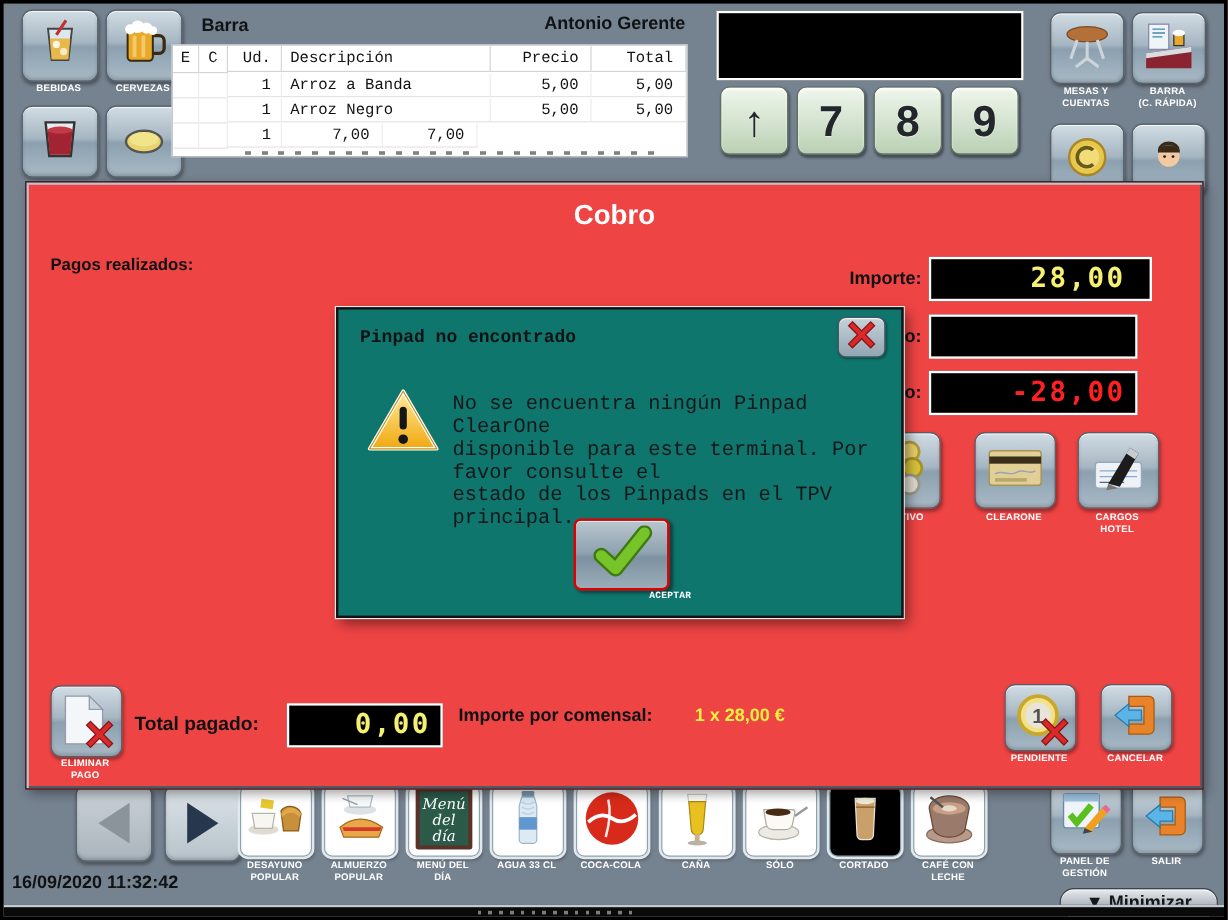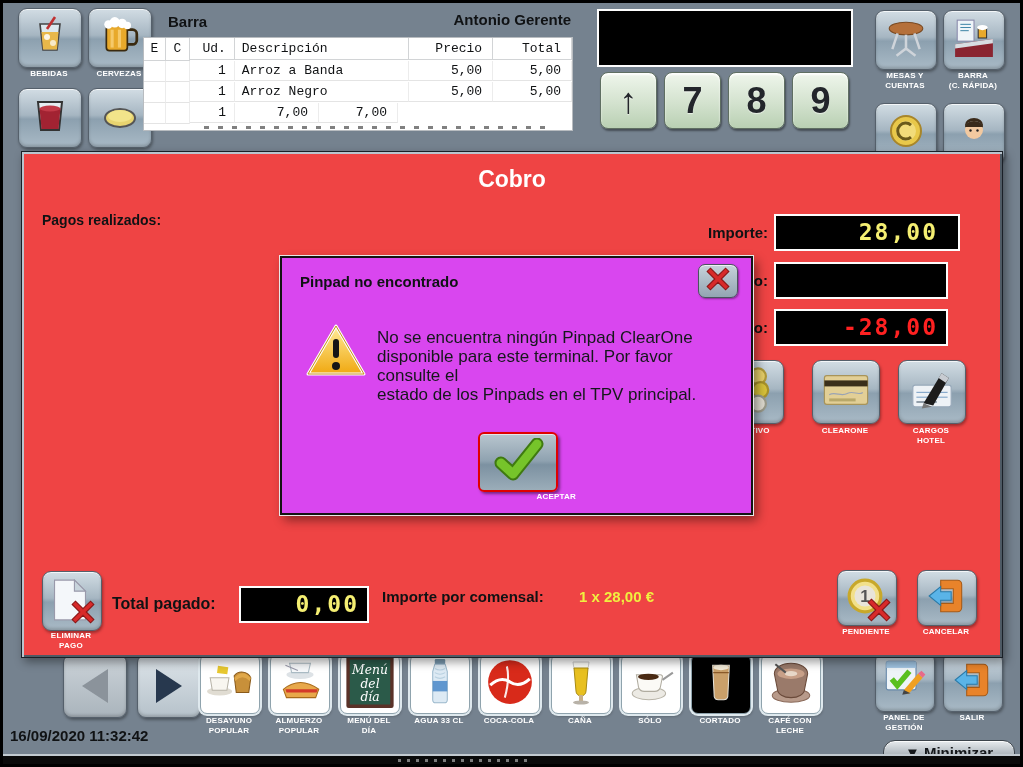--- a/index.html
+++ b/index.html
@@ -45,22 +45,22 @@
   
   #cobro{left:18px;top:128px;width:980px;height:505px;background:#ef4444;
     border:1px solid #1a2027;
     box-shadow:inset 2px 2px 0 #bac5ce, inset -2px -2px 0 #4e5a64, 3px 4px 9px rgba(0,0,0,.4);z-index:10;margin-top:20px;}
   .paytable{background:#fff;border:1px solid #7a848c;font-size:13px;font-weight:bold;color:#101214;}
   .paytable .hd{display:flex;}
   .paytable .hd>div{background:linear-gradient(180deg,#fbfbfb,#e8e8e8);border-right:1px solid #aab0b4;
     border-bottom:1px solid #9aa0a4;height:22px;line-height:22px;padding-left:5px;box-sizing:border-box;}
 
   
-  #pinpad{left:277px;top:253px;width:469px;height:255px;background:#d946ef;
-    border:2px solid #131313;box-shadow:0 0 0 1px #e8e8e8, 4px 5px 10px rgba(0,0,0,.45);z-index:20;}
+  #pinpad{left:277px;top:253px;width:469px;height:255px;background:#0f766e;
+    border:2px solid #131313;box-shadow:0 0 0 1px #e8e8e8, 4px 5px 10px rgba(0,0,0,.45);z-index:20;font-family:Liberation Mono, monospace;}
   .closebtn{background:linear-gradient(180deg,#c6d2da,#93a5b2);border:1px solid #4a545e;border-radius:7px;
     box-shadow:inset 0 1px 0 rgba(255,255,255,.7),1px 1px 2px rgba(0,0,0,.4);
     display:flex;align-items:center;justify-content:center;}
   .acceptbtn{background:linear-gradient(180deg,#b9c6cf 0%,#8fa2b0 48%,#7c91a1 55%,#9badb9 100%);
     border:2px solid #e00000;border-radius:6px;
     box-shadow:inset 0 1px 0 rgba(255,255,255,.6),2px 2px 3px rgba(0,0,0,.45);
     display:flex;align-items:center;justify-content:center;}
 
   .tri-left{width:0;height:0;border-top:17px solid transparent;border-bottom:17px solid transparent;border-right:26px solid #8b939b;}
   .tri-right{width:0;height:0;border-top:17px solid transparent;border-bottom:17px solid transparent;border-left:26px solid #27384e;}

